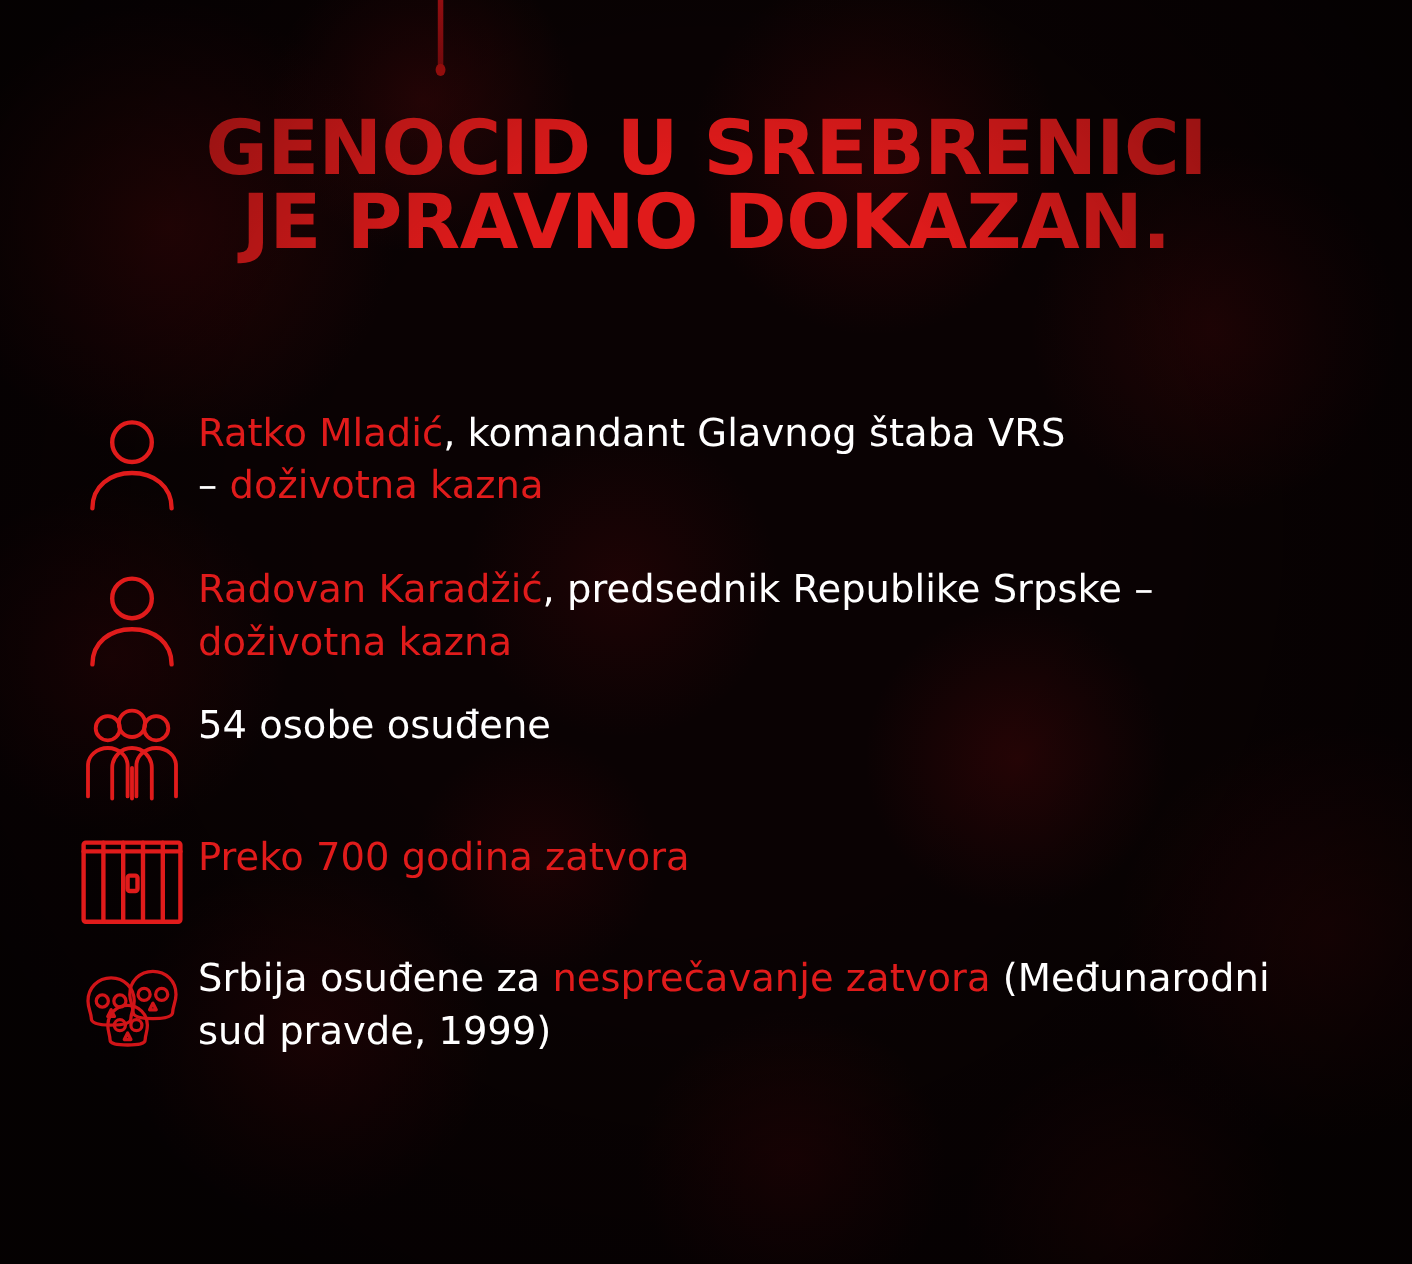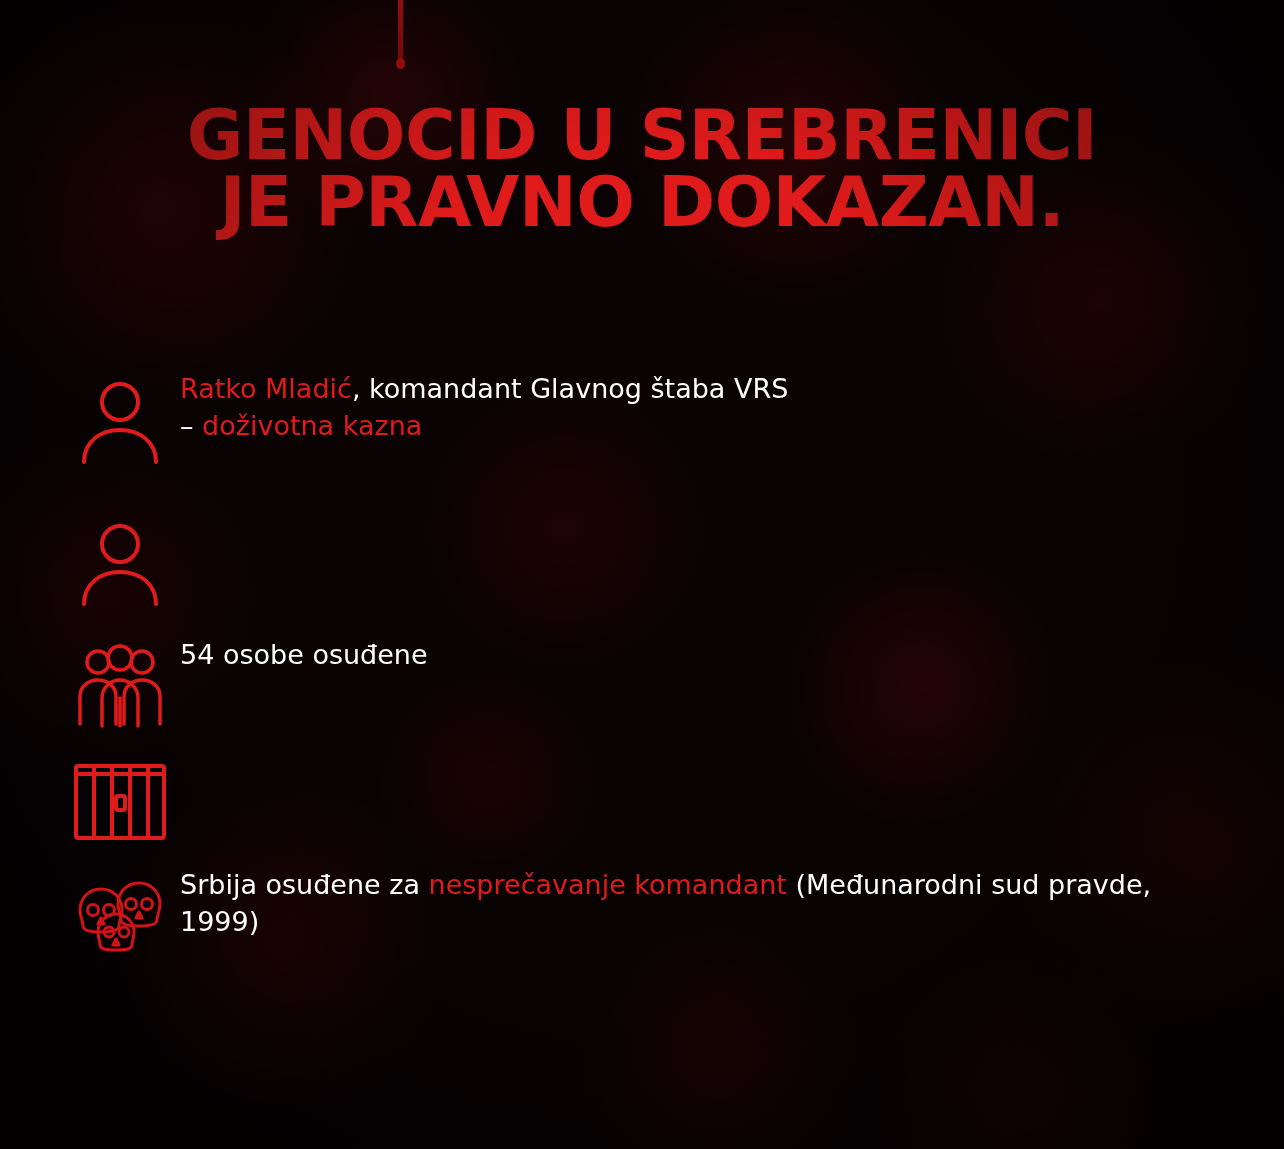--- a/index.html
+++ b/index.html
@@ -104,21 +104,21 @@
     width: 120px;
     min-width: 120px;
     display: flex;
     justify-content: center;
     align-items: flex-start;
     padding-top: 4px;
   }
   .fact .text {
     color: #ffffff;
     font-family: "DejaVu Sans", sans-serif;
-    font-size: 27px;
+    font-size: 35px;
     line-height: 1.38;
     padding-top: 0;
     max-width: 1000px;
   }
   .fact .text .red { color: #e01b1b; }
 
   .f1 { margin-bottom: 42px; }
   .f2 { margin-bottom: 24px; }
   .f3 { margin-bottom: 20px; text-align: right; }
   .f4 { margin-bottom: 22px; }
@@ -155,20 +155,23 @@
         <span>– </span><span class="red">doživotna kazna</span>
       </div>
     </div>
 
     <div class="fact f2">
       <div class="icon">
         <svg width="96" height="96" viewBox="0 0 96 96" fill="none" stroke="#e01b1b" stroke-width="4" stroke-linecap="round" stroke-linejoin="round">
           <circle cx="48" cy="28" r="18"></circle>
           <path d="M12 88c0-20 16-32 36-32s36 12 36 32"></path>
         </svg>
+      </div>
+      <div class="text">
+        <span class="red">Radovan Karadžić</span><span>, predsednik Republike Srpske – </span><span class="red">doživotna kazna</span>
       </div>
     </div>
 
     <div class="fact f3">
       <div class="icon">
         <svg width="96" height="96" viewBox="0 0 96 96" fill="none" stroke="#e01b1b" stroke-width="3.5" stroke-linecap="round" stroke-linejoin="round">
           <circle cx="26" cy="22" r="11"></circle>
           <circle cx="70" cy="22" r="11"></circle>
           <circle cx="48" cy="18" r="12"></circle>
           <path d="M8 84V56c0-9 8-16 18-16s18 7 18 16v28"></path>
@@ -183,20 +186,23 @@
     </div>
 
     <div class="fact f4">
       <div class="icon">
         <svg width="100" height="84" viewBox="0 0 100 84" fill="none" stroke="#e01b1b" stroke-width="4" stroke-linecap="round" stroke-linejoin="round">
           <rect x="6" y="6" width="88" height="72" rx="2"></rect>
           <path d="M24 6v72M42 6v72M60 6v72M78 6v72"></path>
           <path d="M6 14h88"></path>
           <rect x="46" y="36" width="9" height="14" rx="2"></rect>
         </svg>
+      </div>
+      <div class="text">
+        <span class="red">Preko 700 godina zatvora</span>
       </div>
     </div>
 
     <div class="fact f5">
       <div class="icon">
         <svg width="104" height="90" viewBox="0 0 104 90" fill="none" stroke="#d01418" stroke-width="3" stroke-linecap="round" stroke-linejoin="round">
           <path d="M12 40c0-12 9-21 21-21s21 9 21 21c0 7-3 11-3 16 0 4-6 6-18 6s-18-2-18-6c0-5-3-9-3-16z"></path>
           <circle cx="25" cy="40" r="5.5"></circle>
           <circle cx="41" cy="40" r="5.5"></circle>
           <path d="M33 48l-3 6h6l-3-6z"></path>
@@ -204,18 +210,18 @@
           <circle cx="63" cy="34" r="5.5"></circle>
           <circle cx="79" cy="34" r="5.5"></circle>
           <path d="M71 42l-3 6h6l-3-6z"></path>
           <path d="M30 62c0-10 8-18 18-18s18 8 18 18c0 6-2 9-2 13 0 4-6 5-16 5s-16-1-16-5c0-4-2-7-2-13z"></path>
           <circle cx="41" cy="62" r="5"></circle>
           <circle cx="56" cy="62" r="5"></circle>
           <path d="M48 69l-3 6h6l-3-6z"></path>
         </svg>
       </div>
       <div class="text">
-        <span>Srbija osuđene za </span><span class="red">nesprečavanje komandant</span><span> (Međunarodni sud pravde, 1999)</span>
+        <span>Srbija osuđene za </span><span class="red">nesprečavanje zatvora</span><span> (Međunarodni sud pravde, 1999)</span>
       </div>
     </div>
 
   </div>
 </div>
 
 </body></html>

